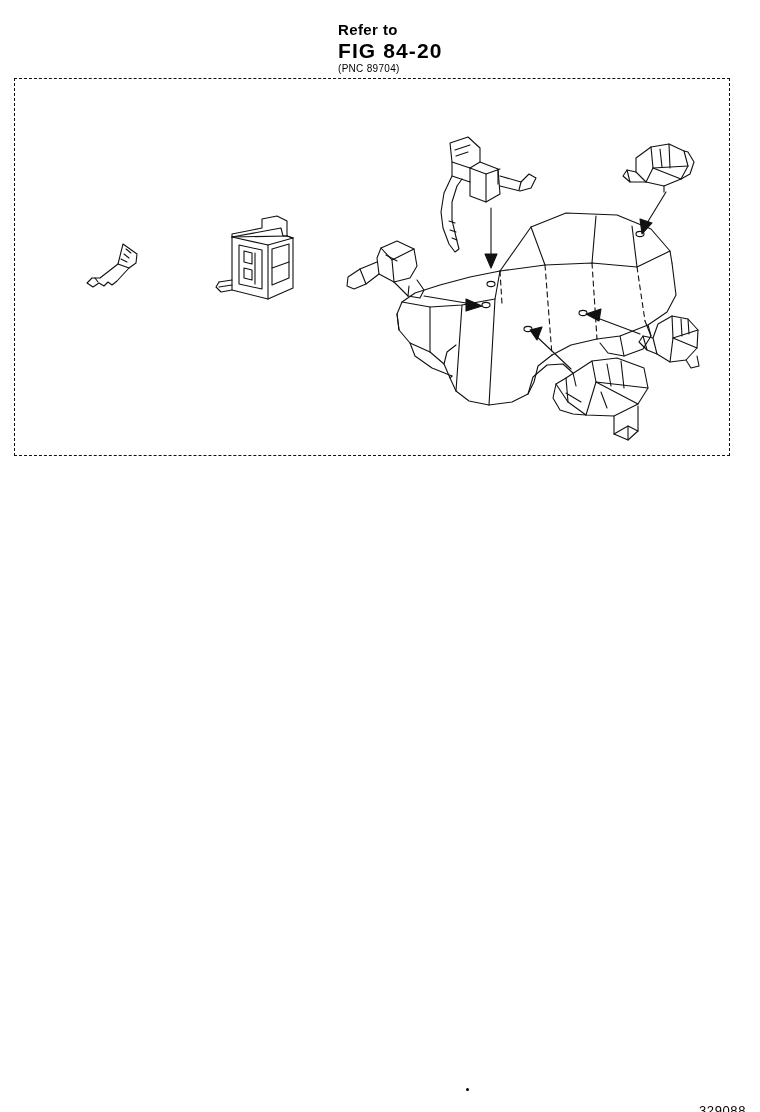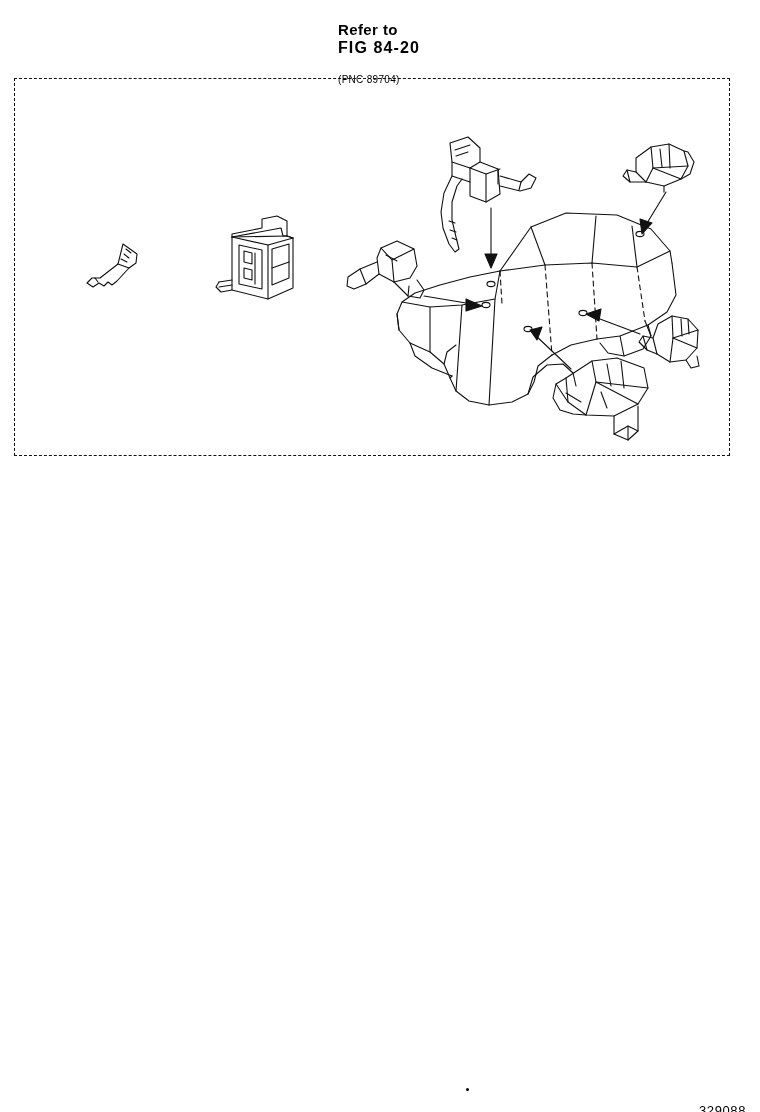--- a/index.html
+++ b/index.html
@@ -28,28 +28,28 @@
     top: 6px;
     width: 220px;
     line-height: 1.12;
     font-weight: bold;
   }
   .refer-note .line1 {
     font-size: 15px;
     letter-spacing: 0.4px;
   }
   .refer-note .line2 {
-    font-size: 16px;
+    font-size: 21px;
     letter-spacing: 1.1px;
   }
   .refer-note .line3 {
     font-size: 10px;
     letter-spacing: 0.3px;
     font-weight: normal;
-    margin-top: 17px;
+    margin-top: 1px;
   }
   
   .frame {
     position: absolute;
     left: 14px;
     top: 62px;
     width: 716px;
     height: 378px;
     border: 1px dashed #111;
     box-sizing: border-box;

